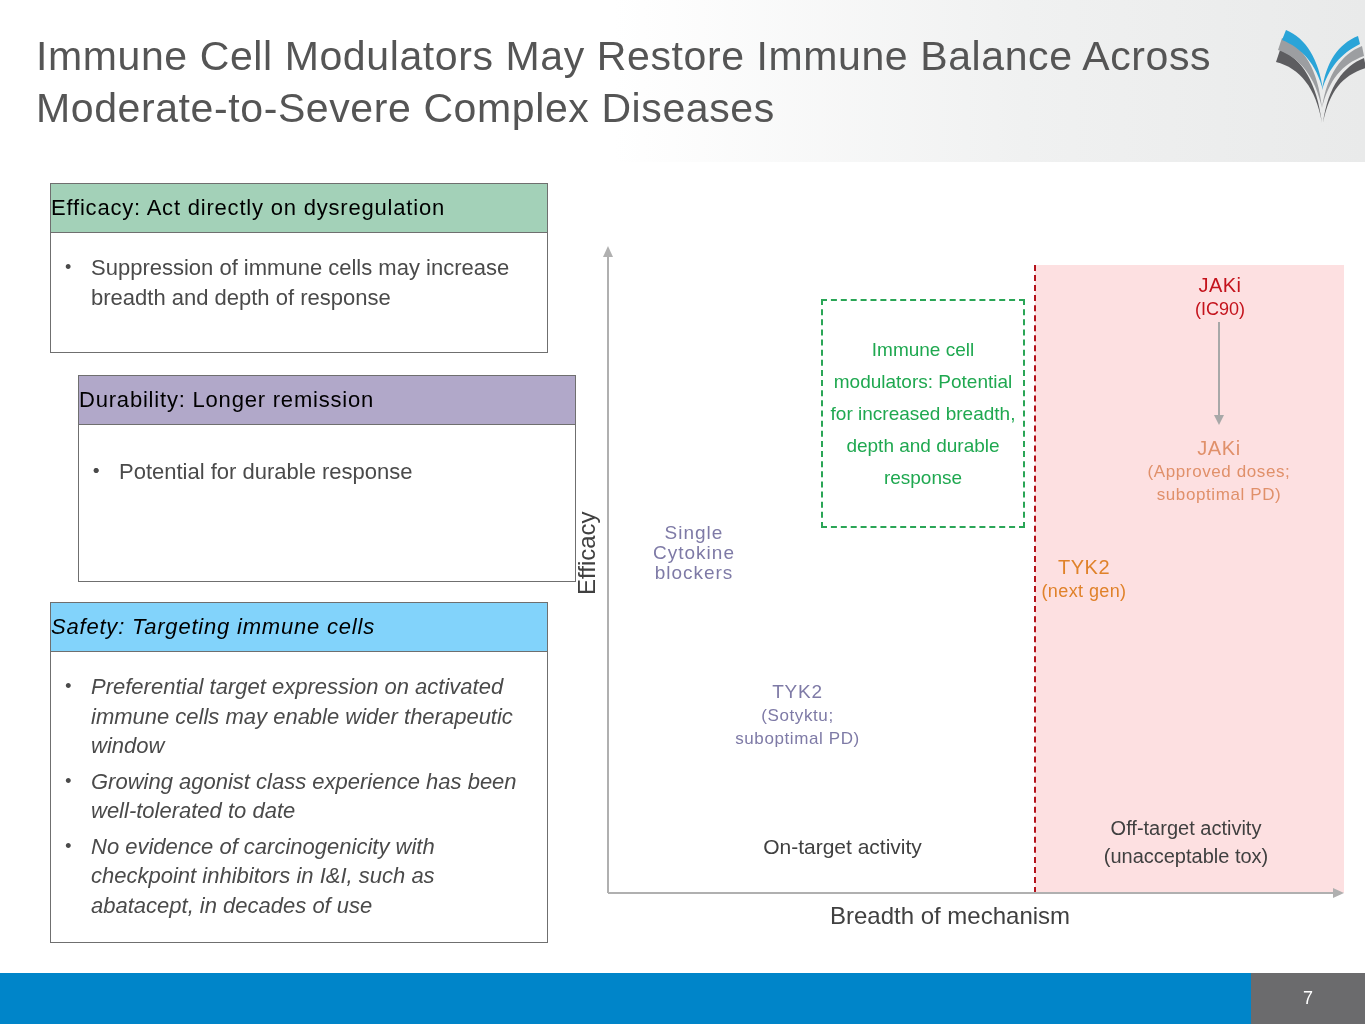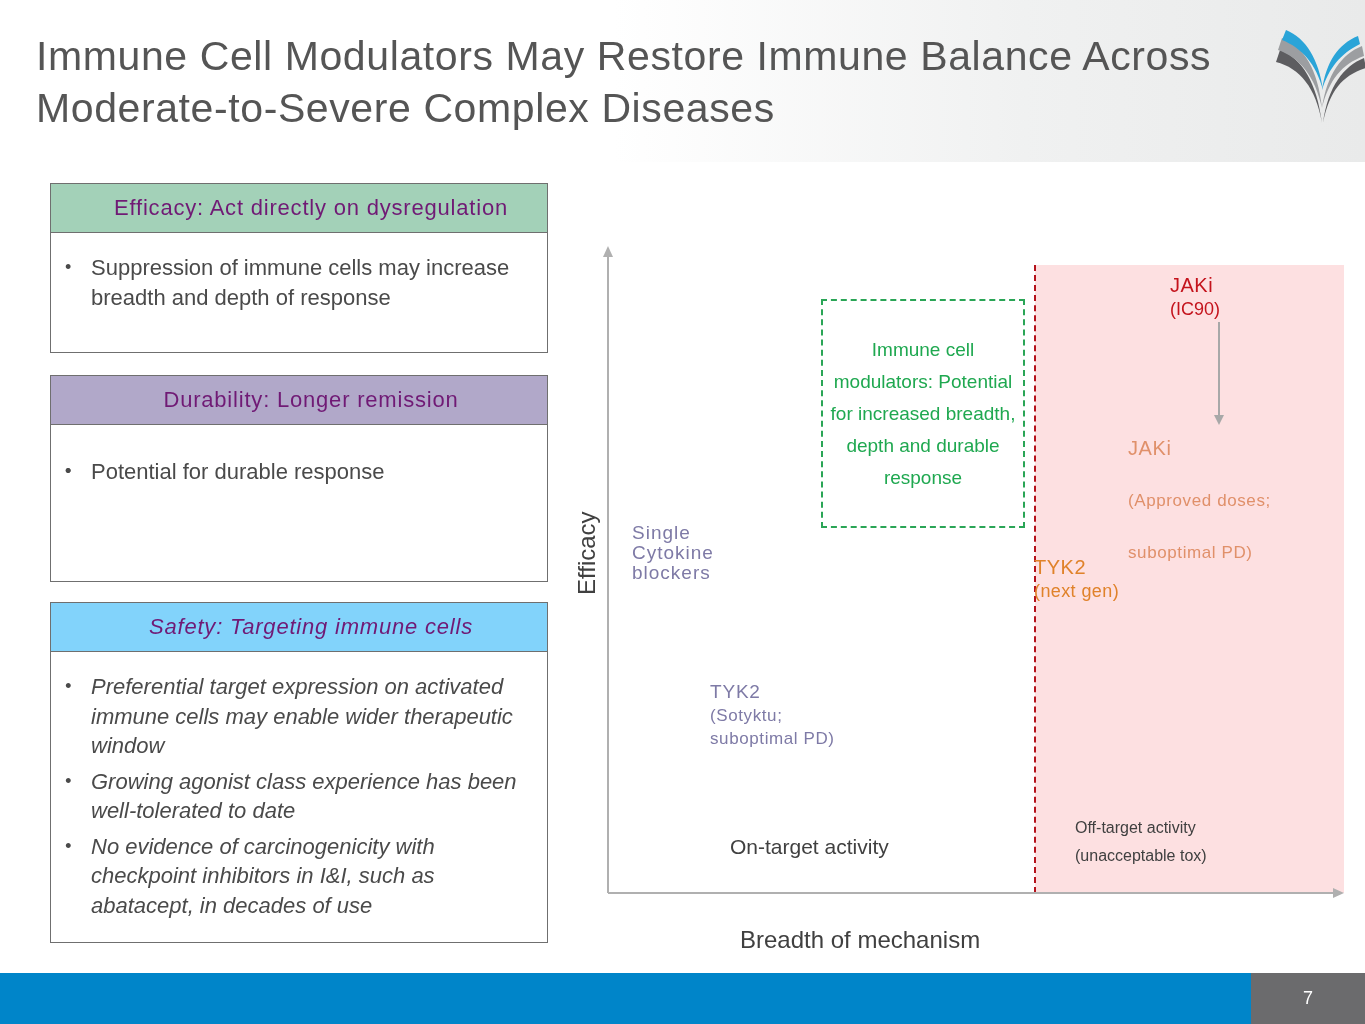--- a/index.html
+++ b/index.html
@@ -19,22 +19,22 @@
     margin: 0; font-weight: normal;
   }
   .logo { position: absolute; left: 1272px; top: 28px; width: 95px; height: 98px; }
 
   .panel {
     position: absolute; left: 50px; width: 496px;
     border: 1.5px solid #6f6f6f; background: #fff;
   }
   .panel-head {
     height: 48px; border-bottom: 1.5px solid #6f6f6f;
-    display: flex; align-items: center; justify-content: center;
-    font-size: 22px; letter-spacing: 0.8px; color: #701a75; padding-left: 24px;
+    display: flex; align-items: center; 
+    font-size: 22px; letter-spacing: 0.8px; color: #000000;
   }
   .panel-body { padding: 20px 16px 10px 14px; }
   .panel-body ul { list-style: none; margin: 0; padding: 0; }
   .panel-body li {
     position: relative; padding-left: 26px; font-size: 22px; line-height: 29.5px;
     color: #4a4a4a; margin-bottom: 6px;
   }
   .panel-body li .bullet {
     position: absolute; left: 0; top: 0; width: 20px; font-size: 18px; line-height: 29.5px;
   }
@@ -43,49 +43,49 @@
   .offtarget-zone {
     position: absolute; left: 475px; top: 35px; width: 309px; height: 628px;
     background: #fde0e1;
   }
   .red-divider {
     position: absolute; left: 474px; top: 35px; width: 0; height: 628px;
     border-left: 2px dashed #b5121b;
   }
   .axis-svg { position: absolute; left: 0; top: 0; width: 805px; height: 720px; overflow: visible; }
 
-  .lbl { position: absolute; }
+  .lbl { position: absolute; text-align: center; }
   .y-label {
     position: absolute; left: 12px; top: 365px; transform: rotate(-90deg);
     transform-origin: left top; font-size: 24px; color: #404040; width: 120px;
     text-align: left; line-height: 30px;
   }
-  .x-label { left: 180px; top: 672px; width: 420px; font-size: 24px; color: #404040; margin-top: 24px; }
+  .x-label { left: 180px; top: 672px; width: 420px; font-size: 24px; color: #404040; }
 
   .green-box {
     position: absolute; left: 261px; top: 69px; width: 204px; height: 229px;
     border: 2px dashed #2aa556; box-sizing: border-box;
     display: flex; align-items: center; justify-content: center;
     text-align: center; color: #1fa850; font-size: 19px; line-height: 32px;
   }
   .single-cyt { left: 72px; top: 293px; width: 124px; color: #7e7aa6; font-size: 19px; line-height: 20px; letter-spacing: 1px; }
   .tyk2-soty { left: 150px; top: 450px; width: 175px; color: #7e7aa6; }
   .tyk2-soty .main { font-size: 19px; line-height: 24px; letter-spacing: 0.8px; }
   .tyk2-soty .sub { font-size: 17px; line-height: 23px; letter-spacing: 0.6px; }
   .tyk2-next { left: 474px; top: 325px; width: 100px; color: #e0822a; }
   .tyk2-next .main { font-size: 20px; line-height: 24px; letter-spacing: 0.5px; }
   .tyk2-next .sub { font-size: 18px; line-height: 24px; letter-spacing: 0.4px; }
   .jaki-ic90 { left: 610px; top: 43px; width 100px; color: #c4131c; width: 100px; }
   .jaki-ic90 .main { font-size: 20px; line-height: 24px; letter-spacing: 0.5px; }
   .jaki-ic90 .sub { font-size: 18px; line-height: 24px; }
   .jaki-approved { left: 568px; top: 206px; width: 182px; color: #e0906a; }
   .jaki-approved .main { font-size: 20px; line-height: 24px; letter-spacing: 0.6px; }
-  .jaki-approved .sub { font-size: 17px; line-height: 23px; letter-spacing: 0.6px; margin-top: 29px; }
+  .jaki-approved .sub { font-size: 17px; line-height: 23px; letter-spacing: 0.6px; }
   .on-target { left: 170px; top: 588px; width: 225px; font-size: 21px; line-height: 26px; color: #404040; margin-top: 16px; }
-  .off-target { left: 515px; top: 584px; width: 222px; font-size: 16px; line-height: 28px; color: #404040; }
+  .off-target { left: 515px; top: 584px; width: 222px; font-size: 20px; line-height: 28px; color: #404040; }
 
   .footer-bar { position: absolute; left: 0; top: 973px; width: 1251px; height: 51px; background: #0085c9; }
   .page-box {
     position: absolute; left: 1251px; top: 973px; width: 114px; height: 51px; background: #6b6b6d;
     color: #ffffff; font-size: 18px; display: flex; align-items: center; justify-content: center;
   }
 </style>
 </head>
 <body>
 
@@ -105,21 +105,21 @@
   <div class="panel-head" style="background:#a3d1b8;">
     <span>Efficacy: Act directly on dysregulation</span>
   </div>
   <div class="panel-body">
     <ul>
       <li><span class="bullet">•</span><span>Suppression of immune cells may increase breadth and depth of response</span></li>
     </ul>
   </div>
 </div>
 
-<div class="panel" style="top:375px; height:205px;">
+<div class="panel" style="top:375px; height:205px;margin-left:28px;">
   <div class="panel-head" style="background:#b1a8c9;">
     <span>Durability: Longer remission</span>
   </div>
   <div class="panel-body" style="padding-top:26px;">
     <ul>
       <li><span class="bullet">•</span></li>
       <li><span class="bullet">•</span><span>Potential for durable response</span></li>
     </ul>
   </div>
 </div>

